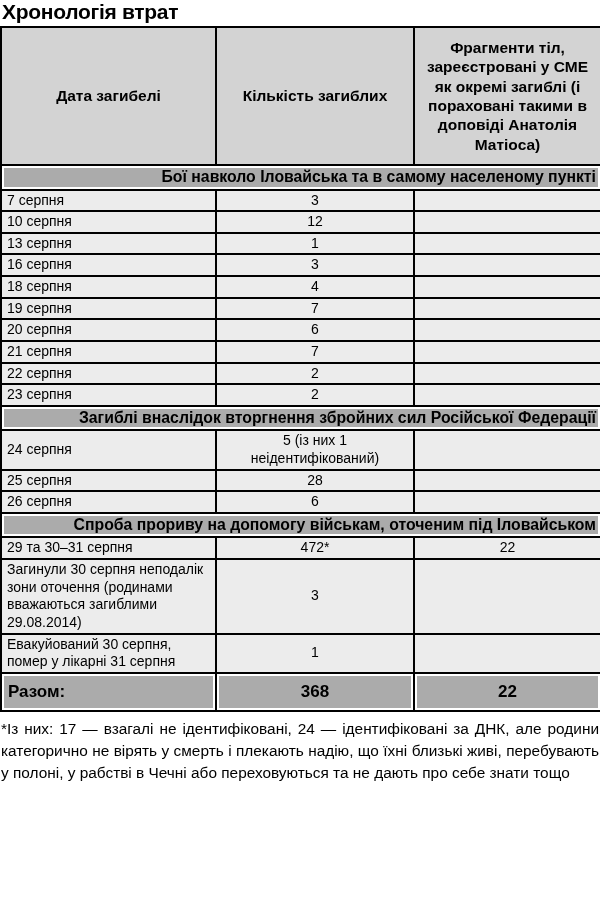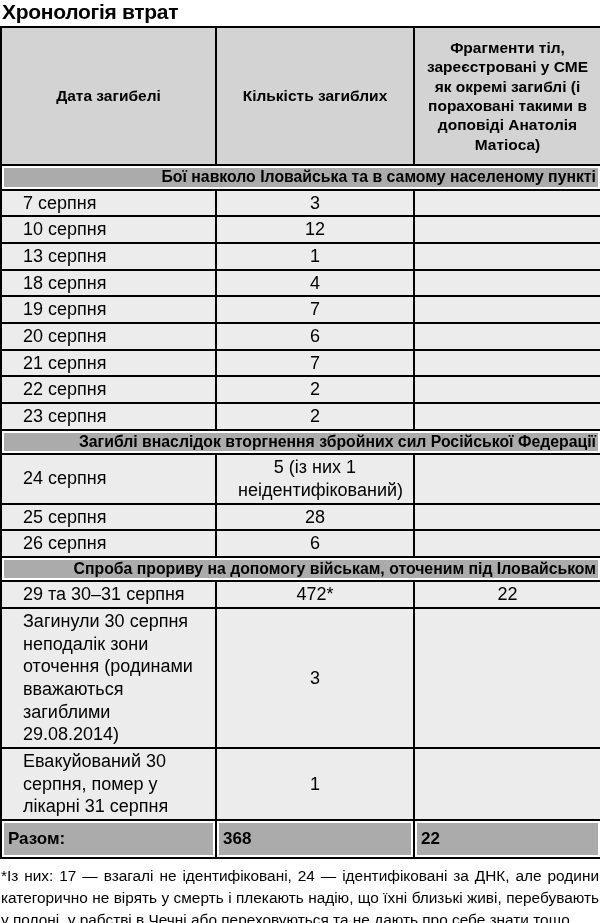--- a/index.html
+++ b/index.html
@@ -44,37 +44,37 @@
     box-shadow: inset 0 0 0 2px #ffffff;
     font-size: 15.8px;
     font-weight: bold;
     text-align: right;
     line-height: 1.3;
     padding: 1px 4px;
     height: 22px;
   }
   tr.data-row td {
     background: var(--row-bg, #ececec);
-    font-size: 18px;
+    font-size: 14px;
     line-height: 1.26;
-    padding: 1px 21px;
+    padding: 1px 5px;
     height: 21px;
   }
   td.date-cell { text-align: left; }
   td.num-cell  { text-align: center; }
   tr.total-row td {
     background: var(--total-bg, #ababab);
     box-shadow: inset 0 0 0 2px #ffffff;
     font-size: 17px;
     font-weight: bold;
     padding: 8px 6px;
     height: 26px;
   }
   tr.total-row td.total-label { text-align: left; }
-  tr.total-row td.total-num   { text-align: left; }
+  tr.total-row td.total-num   { text-align: center; }
   .footnote {
     font-size: 15.4px;
     line-height: 1.42;
     text-align: justify;
     margin: 6px 1px 0 1px;
   }
 </style>
 </head>
 <body>
 
@@ -103,20 +103,25 @@
         <td class="num-cell"></td>
       </tr>
       <tr class="data-row">
         <td class="date-cell">10 серпня</td>
         <td class="num-cell">12</td>
         <td class="num-cell"></td>
       </tr>
       <tr class="data-row">
         <td class="date-cell">13 серпня</td>
         <td class="num-cell">1</td>
+        <td class="num-cell"></td>
+      </tr>
+      <tr class="data-row">
+        <td class="date-cell">16 серпня</td>
+        <td class="num-cell">3</td>
         <td class="num-cell"></td>
       </tr>
       <tr class="data-row">
         <td class="date-cell">18 серпня</td>
         <td class="num-cell">4</td>
         <td class="num-cell"></td>
       </tr>
       <tr class="data-row">
         <td class="date-cell">19 серпня</td>
         <td class="num-cell">7</td>

